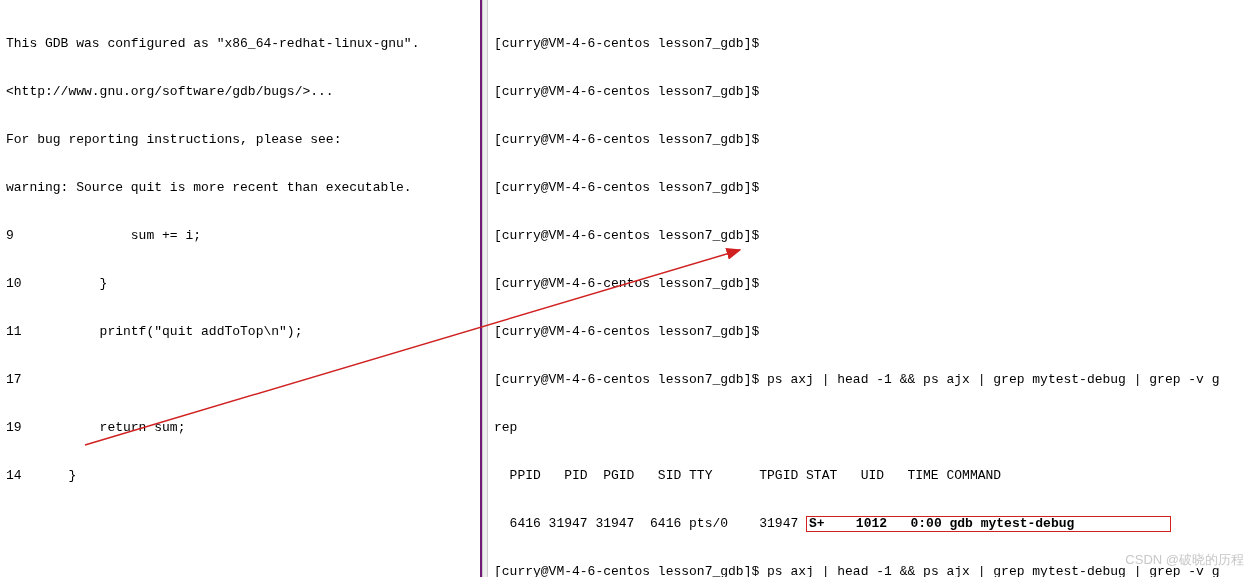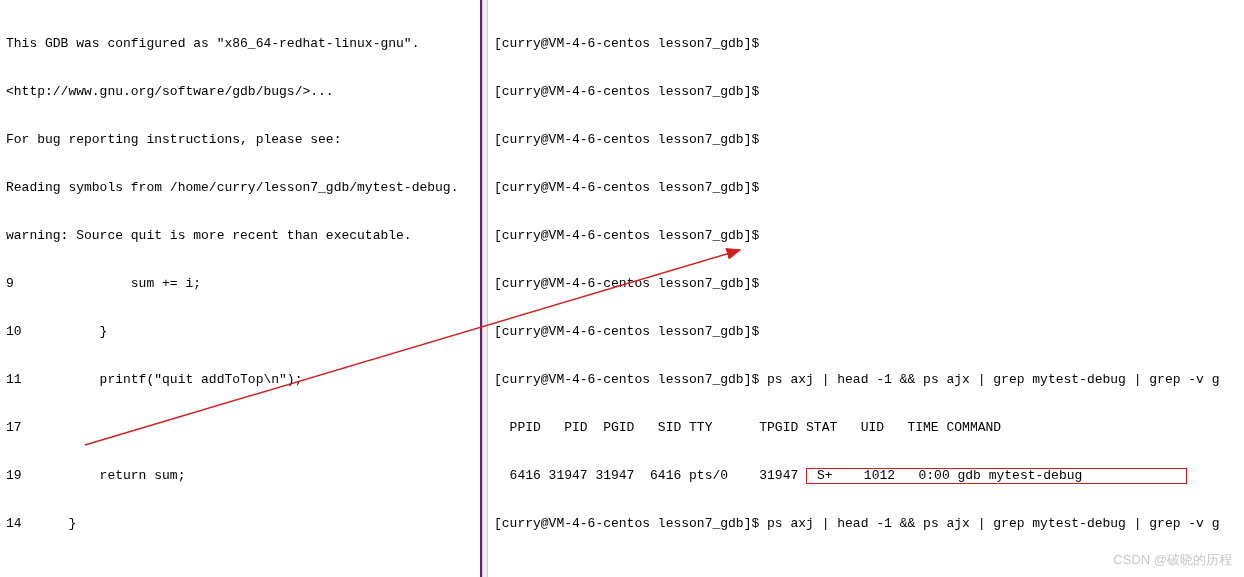--- a/index.html
+++ b/index.html
@@ -37,25 +37,26 @@
   }
   .right-pane {
     flex: 1;
     position: relative;
   }
   .line { display: block; }
   .hl-red {
     border: 1.5px solid #d02020;
     display: inline-block;
     line-height: 14px;
-    padding: 0 10px;
+    padding: 0 2px;
+    font-weight: bold;
   }
   .watermark {
     position: absolute;
-    right: 12px;
+    right: 0;
     bottom: 8px;
     color: #c8c8c8;
     font-family: Arial, sans-serif;
     font-size: 13px;
     pointer-events: none;
   }
   svg.annotation {
     position: absolute;
     top: 0; left: 0;
     width: 1244px; height: 577px;
@@ -64,21 +65,20 @@
 </style>
 </head>
 <body>
 
 <div class="container">
 
   <div class="pane left-pane">
     <span class="line">This GDB was configured as "x86_64-redhat-linux-gnu".</span>
     <span class="line">&lt;http://www.gnu.org/software/gdb/bugs/&gt;...</span>
     <span class="line">For bug reporting instructions, please see:</span>
-    <span class="line">Reading symbols from /home/curry/lesson7_gdb/mytest-debug.</span>
     <span class="line">warning: Source quit is more recent than executable.</span>
     <span class="line">9               sum += i;</span>
     <span class="line">10          }</span>
     <span class="line">11          printf("quit addToTop\n");</span>
     <span class="line">17</span>
     <span class="line">19          return sum;</span>
     <span class="line">14      }</span>
     
     
     
@@ -107,20 +107,21 @@
 
   <div class="pane right-pane">
     <span class="line">[curry@VM-4-6-centos lesson7_gdb]$</span>
     <span class="line">[curry@VM-4-6-centos lesson7_gdb]$</span>
     <span class="line">[curry@VM-4-6-centos lesson7_gdb]$</span>
     <span class="line">[curry@VM-4-6-centos lesson7_gdb]$</span>
     <span class="line">[curry@VM-4-6-centos lesson7_gdb]$</span>
     <span class="line">[curry@VM-4-6-centos lesson7_gdb]$</span>
     <span class="line">[curry@VM-4-6-centos lesson7_gdb]$</span>
     <span class="line"><span>[curry@VM-4-6-centos lesson7_gdb]$</span><span> ps axj | head -1 &amp;&amp; ps ajx | grep mytest-debug | grep -v g</span></span>
+    <span class="line">rep</span>
     <span class="line">  PPID   PID  PGID   SID TTY      TPGID STAT   UID   TIME COMMAND</span>
     <span class="line"><span>  6416 31947 31947  6416 pts/0    31947 </span><span class="hl-red">S+    1012   0:00 gdb mytest-debug            </span></span>
     <span class="line"><span>[curry@VM-4-6-centos lesson7_gdb]$</span><span> ps axj | head -1 &amp;&amp; ps ajx | grep mytest-debug | grep -v g</span></span>
     
     
     
     
     
   </div>
 </div>

